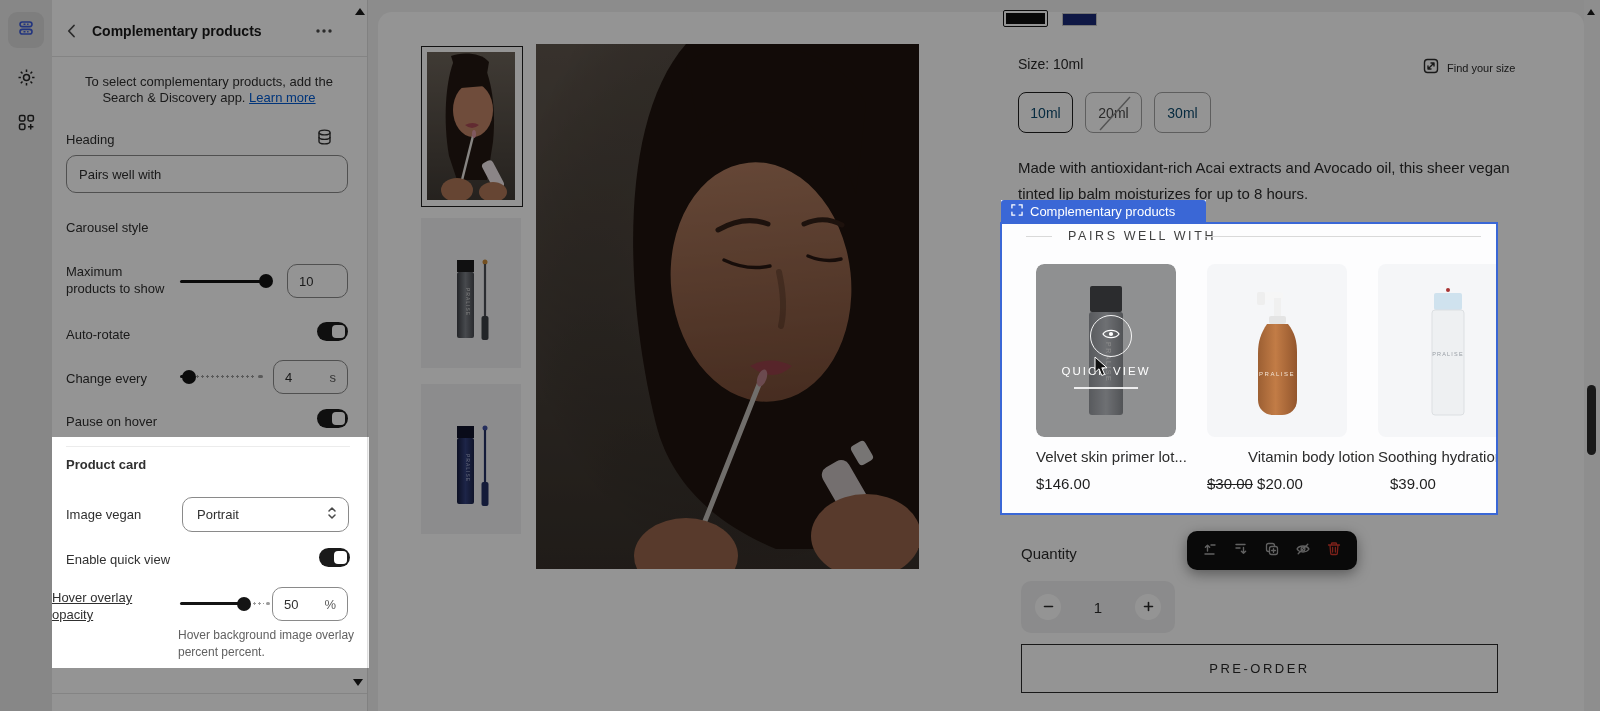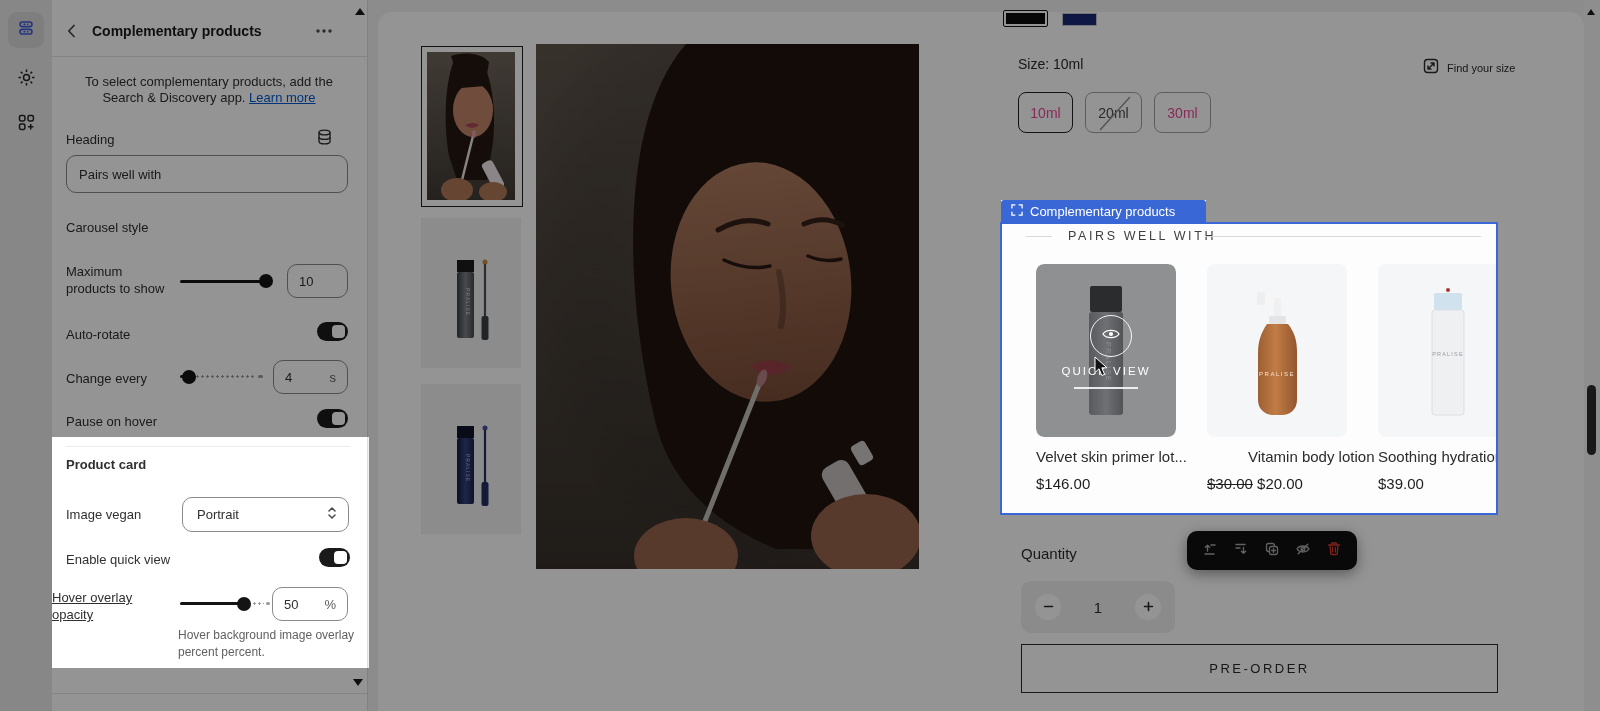--- a/index.html
+++ b/index.html
@@ -42,21 +42,21 @@
                    border-bottom:7px solid #1a1a1a; }
   .scroll-tri-dn { width:0; height:0; border-left:5px solid transparent; border-right:5px solid transparent;
                    border-top:7px solid #1a1a1a; }
 
   
   .preview-card { left:378px; top:12px; width:1206px; height:699px; background:#ffffff;
                   border-radius:14px 14px 0 0; }
   .store { color:#2c2c2c; }
   .thumb-box { background:#f2f2f3; }
   .pill { border-radius:8px; display:flex; align-items:center; justify-content:center;
-          font-size:14px; color:#ec4899; background:#fff; }
+          font-size:14px; color:#0c4a6e; background:#fff; }
   .card-img { width:140px; height:173px; border-radius:8px; background:#f5f6f8; position:relative; overflow:hidden; }
   .ctitle { font-size:15px; color:#2b2b2b; white-space:nowrap; }
   .cprice { font-size:15px; color:#1e1e1e; white-space:nowrap; }
   .strike { text-decoration:line-through; }
   .qv-overlay { position:absolute; inset:0; background:rgba(50,50,50,.52); border-radius:8px; }
   .qv-circle { position:absolute; left:54px; top:51px; width:42px; height:42px; border:1.5px solid rgba(255,255,255,.92);
                border-radius:50%; display:flex; align-items:center; justify-content:center; }
   .qv-text { position:absolute; left:0; right:0; top:101px; text-align:center; color:#fff;
              font-size:11.5px; letter-spacing:2px; }
   .qv-line { position:absolute; left:38px; top:123px; width:64px; height:1.5px; background:rgba(255,255,255,.85); }
@@ -328,20 +328,21 @@
 
   <div class="abs pill" style="left:1018px; top:92px; width:55px; height:41px; border:1.5px solid #1f1f1f;">10ml</div>
   <div class="abs pill" style="left:1085px; top:92px; width:57px; height:41px; border:1px solid #a3a3a3; color:#4a4a4a; position:absolute;">
     <span>20ml</span>
     <svg width="57" height="41" viewBox="0 0 57 41" style="position:absolute; left:0; top:0;">
       <path d="M14 37 L44 4" stroke="#8f8f8f" stroke-width="1.4"></path>
     </svg>
   </div>
   <div class="abs pill" style="left:1154px; top:92px; width:57px; height:41px; border:1px solid #a3a3a3;">30ml</div>
 
+  <div class="abs store" style="left:1018px; top:155px; width:510px; font-size:15px; line-height:26px;">Made with antioxidant-rich Acai extracts and Avocado oil, this sheer vegan tinted lip balm moisturizes for up to 8 hours.</div>
 
   <div class="abs tag" style="left:1001px; top:200px; width:205px; height:22px;">
     <span>
       <svg width="12" height="12" viewBox="0 0 13 13" fill="none" stroke="#fff" stroke-width="1.4" stroke-linecap="round">
         <path d="M1 4.2V1h3.2 M8.8 1H12v3.2 M12 8.8V12H8.8 M4.2 12H1V8.8"></path>
       </svg>
     </span>
     <span>Complementary products</span>
   </div>
   <div class="abs blue-box" style="left:1000px; top:222px; width:498px; height:293px;"></div>
@@ -410,21 +411,21 @@
     <div class="abs" style="left:342px; top:0; width:140px;">
       <div class="card-img">
         <svg width="140" height="173" viewBox="0 0 140 173">
           <circle cx="70" cy="26" r="2" fill="#a83333"></circle>
           <rect x="56" y="29" width="28" height="17" rx="2" fill="#cfe2ee"></rect>
           <rect x="54" y="46" width="32" height="105" rx="3" fill="#eef0f2" stroke="#dcdfe2"></rect>
           <text x="70" y="92" text-anchor="middle" font-size="5.5" fill="#969ca3" letter-spacing="1.2">PRALISE</text>
         </svg>
       </div>
       <div class="ctitle" style="margin-top:11px;">Soothing hydration ...</div>
-      <div class="cprice" style="margin-top:10px;">$39.00</div>
+      <div class="cprice" style="margin-top:10px;margin-left:12px;">$39.00</div>
     </div>
   </div>
 
   <div class="abs store" style="left:1021px; top:545px; font-size:15px;">Quantity</div>
   <div class="abs stepper" style="left:1021px; top:581px; width:154px; height:52px;">
     <div class="step-circle">
       <span>
         <svg width="11" height="11" viewBox="0 0 11 11" stroke="#2a2a2a" stroke-width="1.6" stroke-linecap="round">
             <path d="M1.5 5.5h8"></path>
           </svg>

